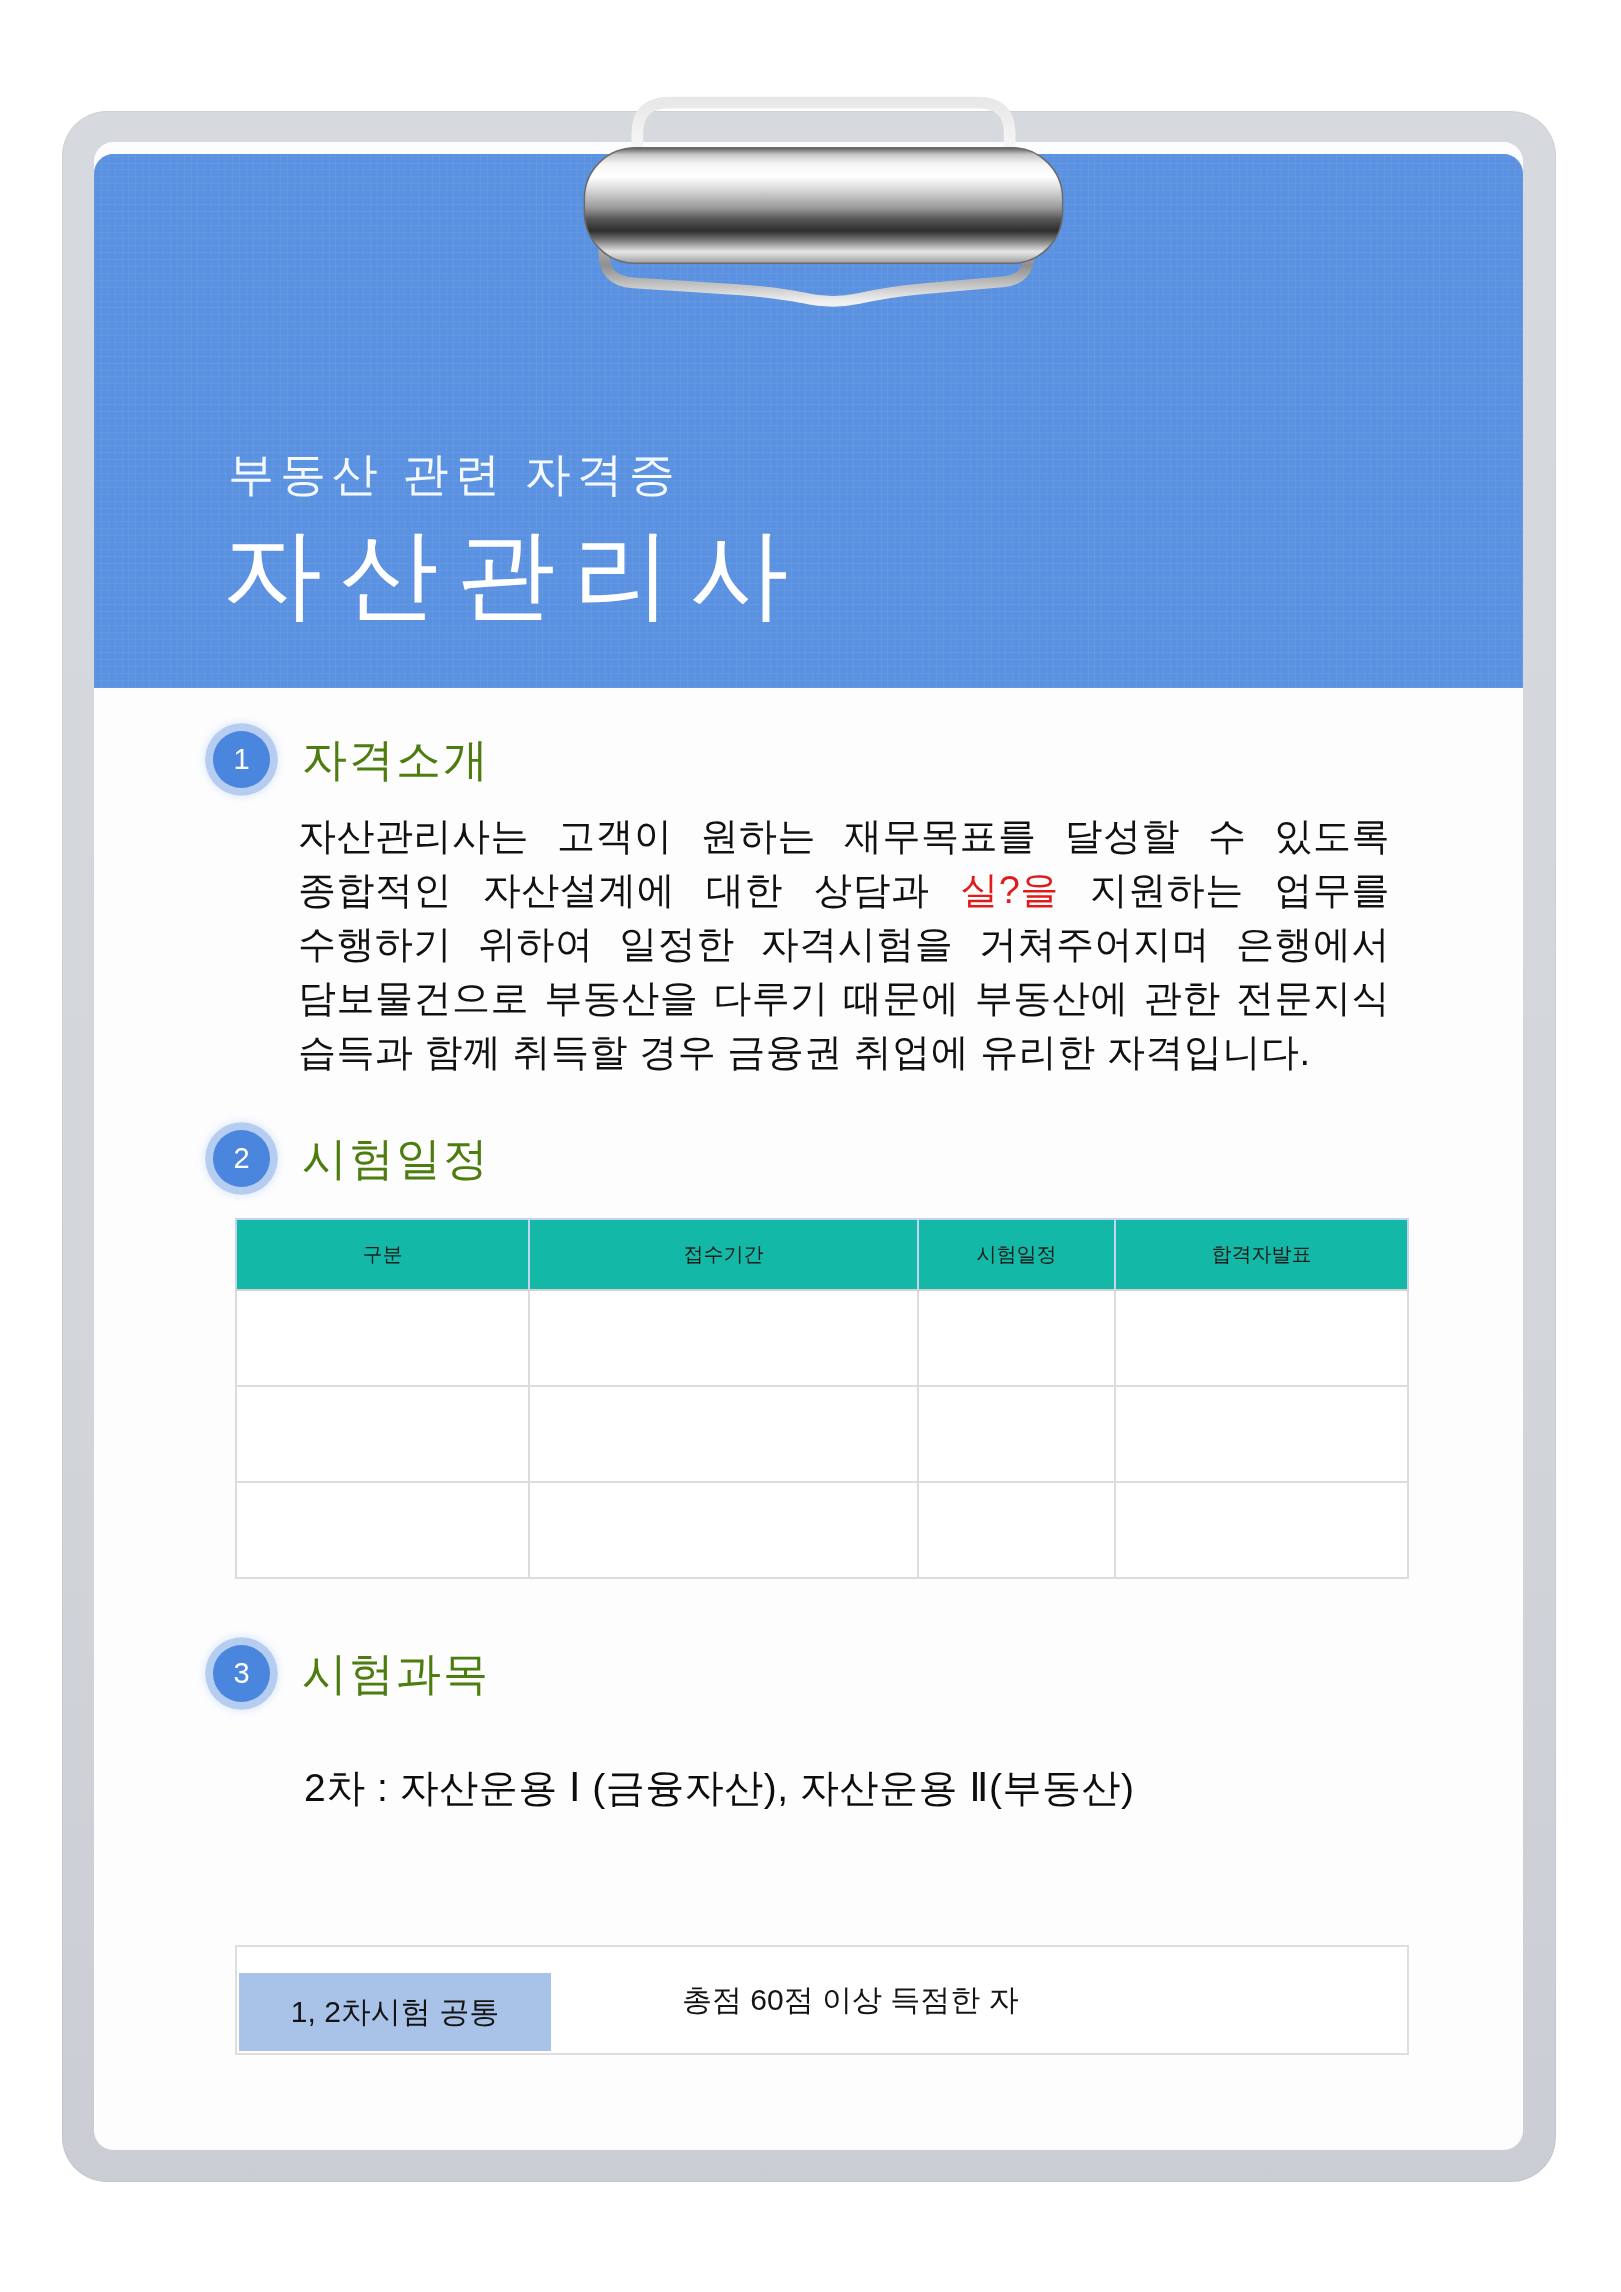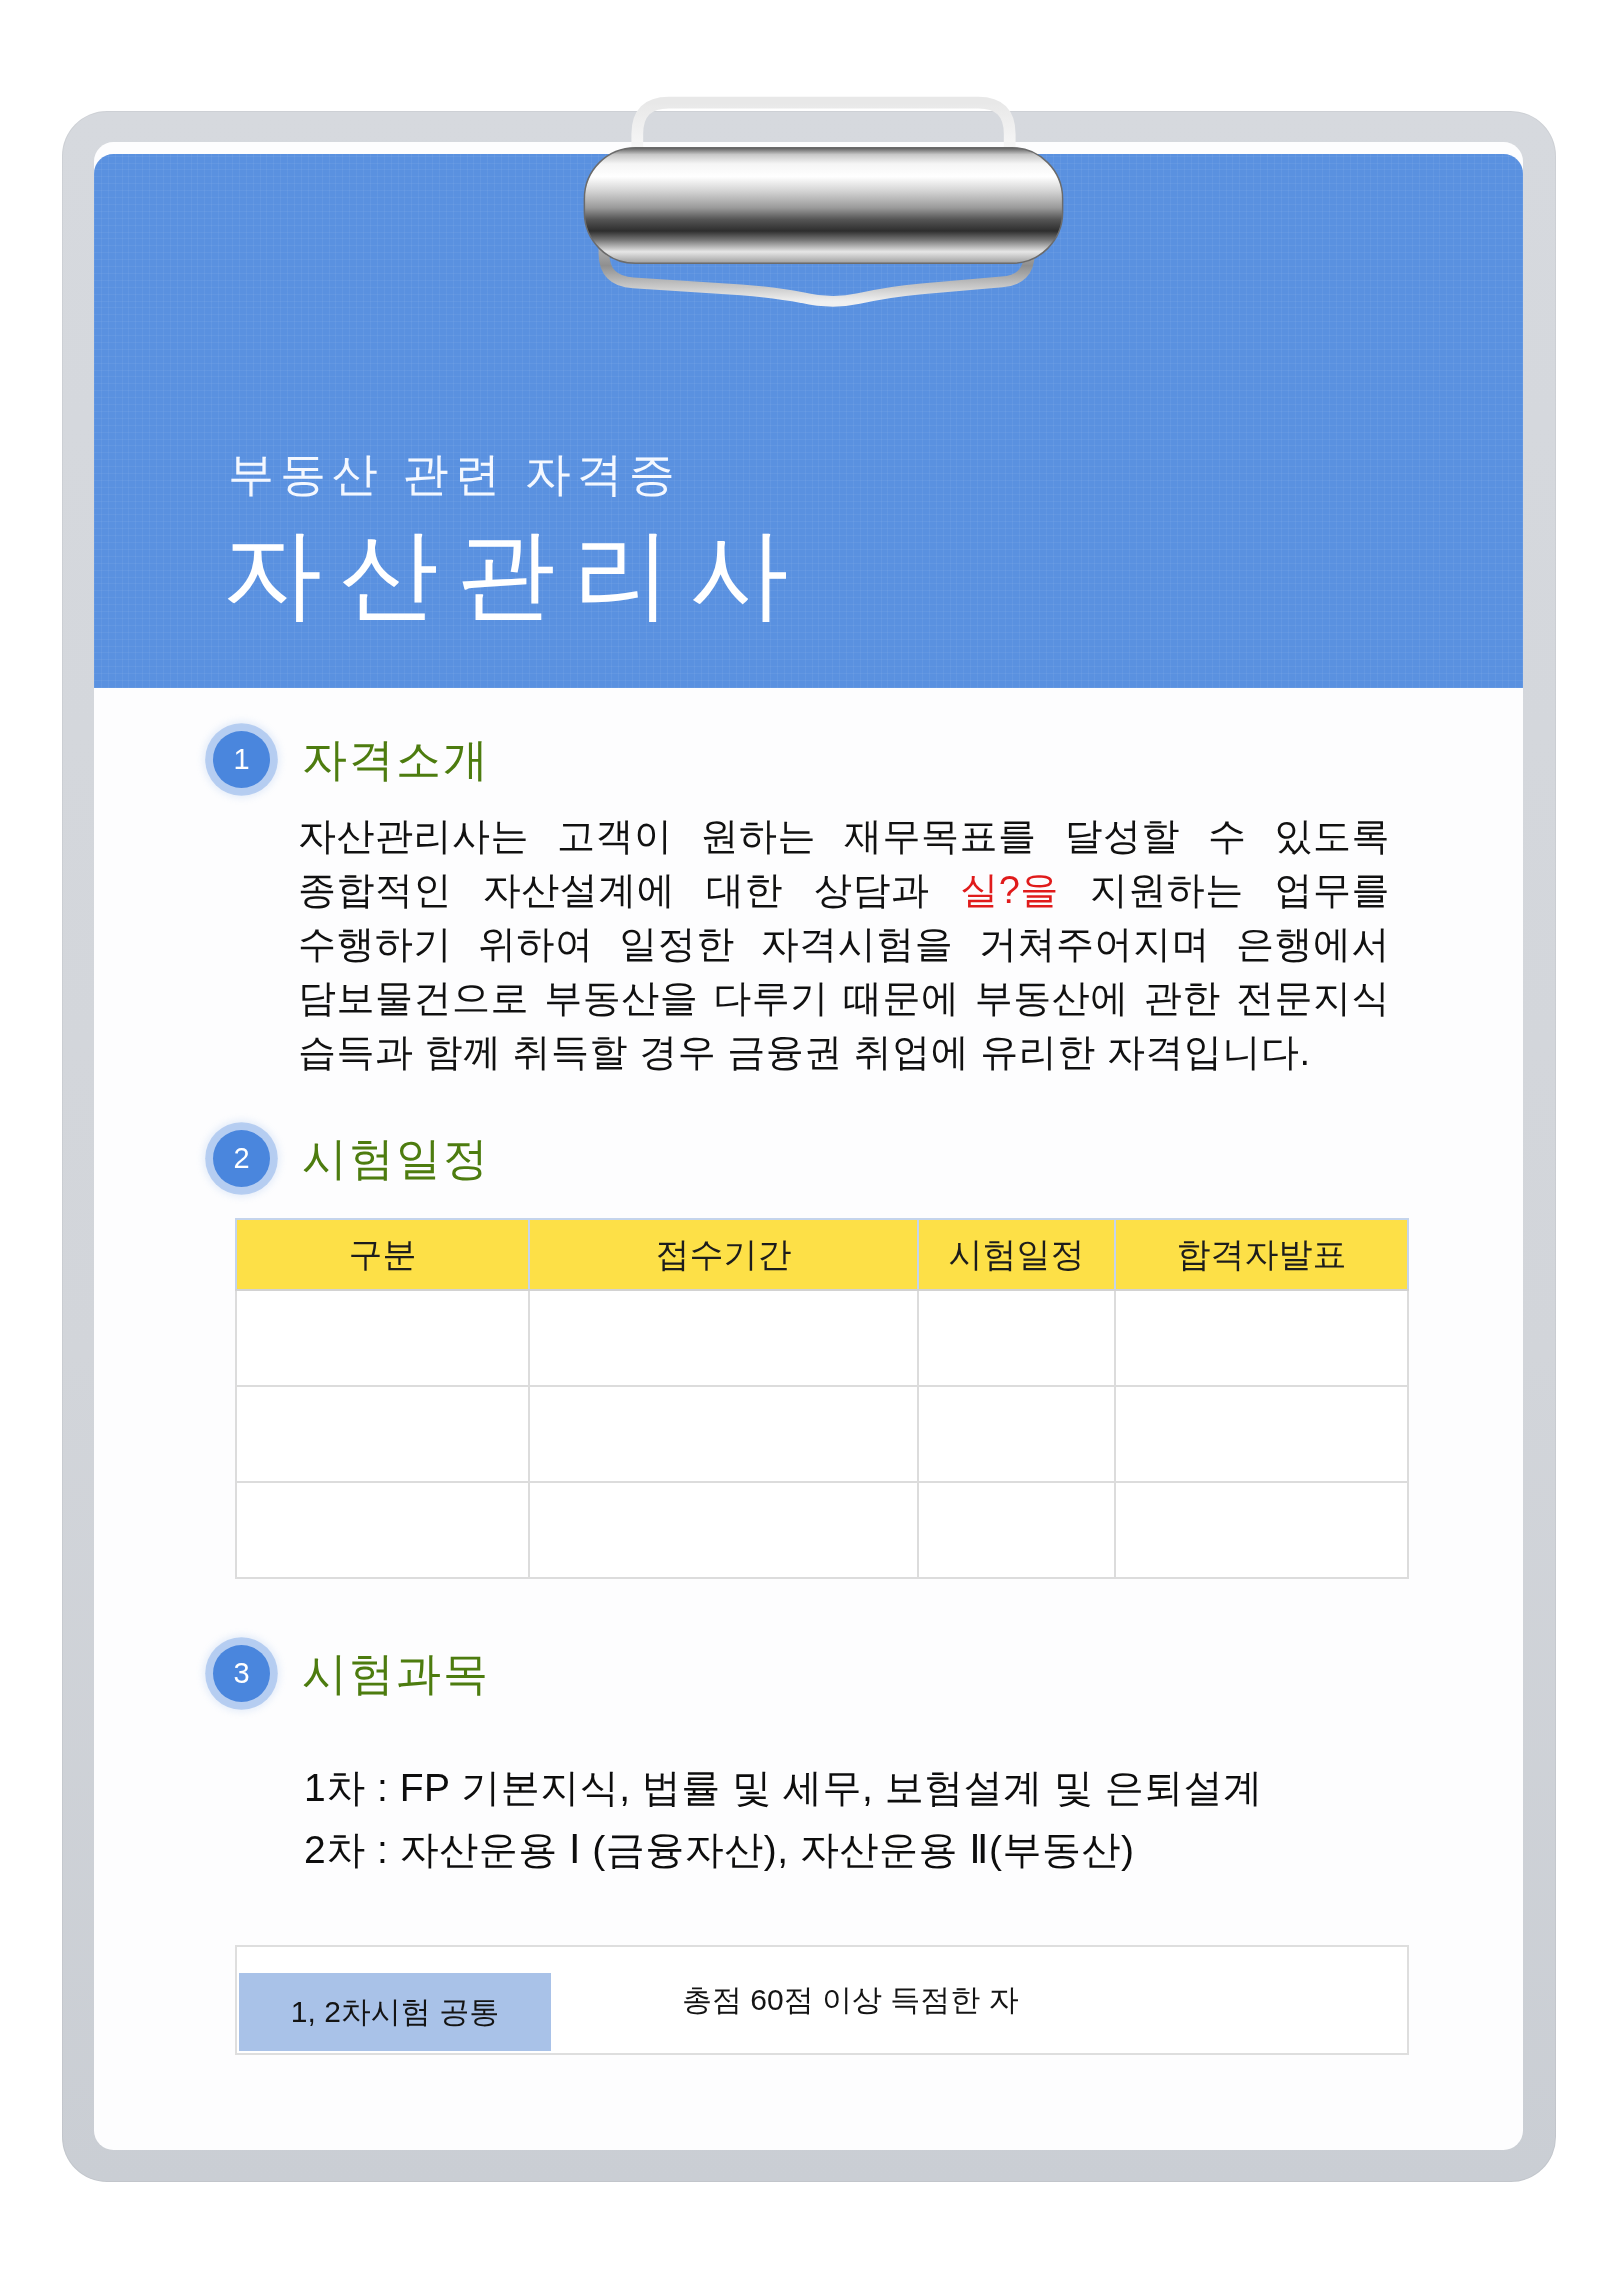--- a/index.html
+++ b/index.html
@@ -68,22 +68,22 @@
   .sched{
     position:absolute;left:141px;top:1076px;width:1174px;
     border-collapse:collapse;table-layout:fixed;
     border:2px solid #e0e0e0;
   }
   .sched col.c1{width:25%;}
   .sched col.c2{width:33.2%;}
   .sched col.c3{width:16.8%;}
   .sched col.c4{width:25%;}
   .sched th{
-    background:#fde047;height:67px;
-    font-size:34px;font-weight:400;color:#1c1c1c;
+    background:#14b8a6;height:67px;
+    font-size:20px;font-weight:400;color:#1c1c1c;
     border:2px solid #c4d4ec;border-bottom:2.9px solid #d2d2d2;
   }
   .sched td{
     height:92px;background:#ffffff;
     border:2px solid #dcdcdc;
   }
 
   
   .subjects{
     position:absolute;left:210px;top:1615px;
@@ -170,21 +170,20 @@
         </tr>
       </tbody>
     </table>
 
     <div class="section-row row-3">
       <div class="badge">3</div>
       <div class="section-heading">시험과목</div>
     </div>
 
     <div class="subjects">
-      <div>1차 : FP 기본지식, 법률 및 세무, 보험설계 및 은퇴설계</div>
       <div>2차 : 자산운용 Ⅰ (금융자산), 자산운용 Ⅱ(부동산)</div>
     </div>
 
     <div class="pass">
       <div class="pass-label">1, 2차시험 공통</div>
       <div class="pass-value">총점 60점 이상 득점한 자</div>
     </div>
 
   </div>
 

